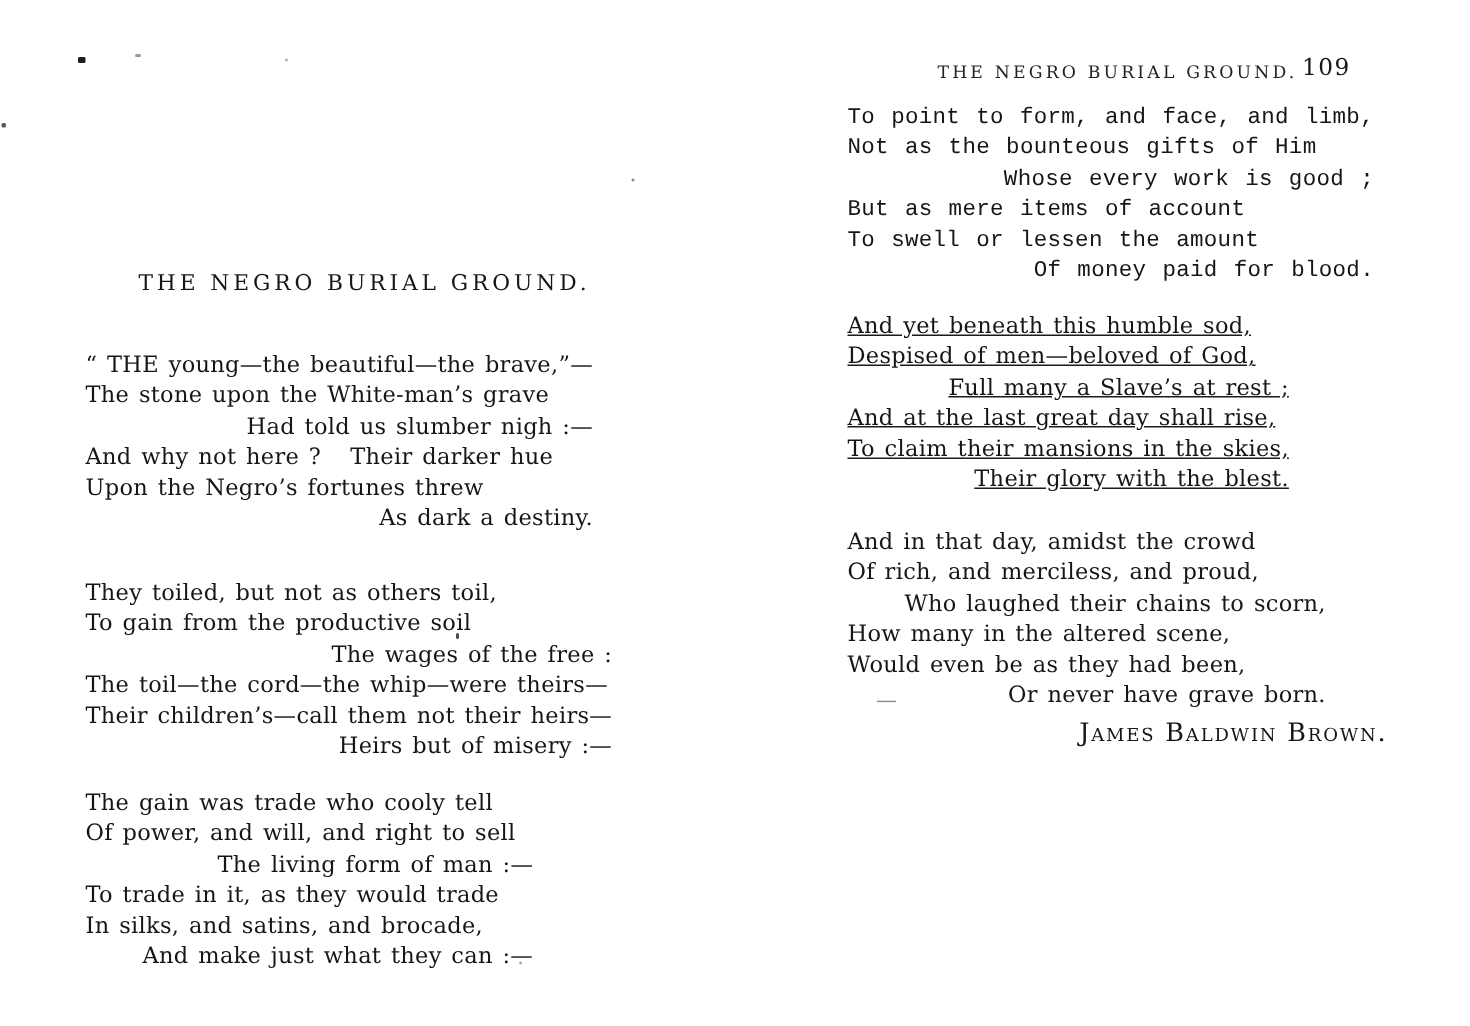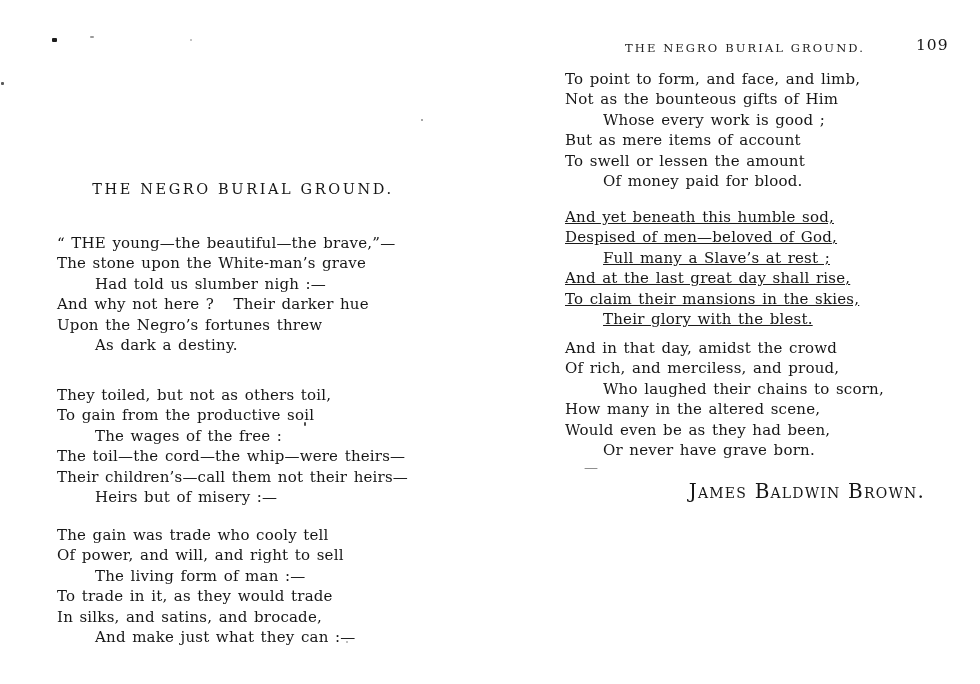--- a/index.html
+++ b/index.html
@@ -38,62 +38,63 @@
     top: 41px;
     width: 320px;
     text-align: center;
     font-size: 11.5px;
     letter-spacing: 2.1px;
     white-space: pre;
     color: #222222;
   }
   .page-number {
     position: absolute;
-    left: 916px;
+    left: 868px;
     top: 36px;
     font-size: 15.5px;
     letter-spacing: 1px;
     color: #161616;
   }
   .stanza {
     position: absolute;
   }
   .stanza .line {
     font-size: 15px;
     line-height: 20.4px;
     white-space: pre;
     word-spacing: 1.5px;
     letter-spacing: 0.2px;
     color: #161616;
   }
   .stanza .line.indent {
     padding-left: 38px;
+    text-align: right;
   }
   .left-s1 { left: 57px; top: 233px; }
   .left-s2 { left: 57px; top: 385px; }
   .left-s3 { left: 57px; top: 525px; }
-  .right-s1 { left: 565px; top: 69px; }
+  .right-s1 { left: 565px; top: 69px; font-family: Liberation Mono, monospace; }
   .right-s2 { left: 565px; top: 207px; text-decoration: underline; }
-  .right-s3 { left: 565px; top: 338px; }
+  .right-s3 { left: 565px; top: 351px; }
   .separator-dash {
     position: absolute;
     left: 584px;
     top: 459px;
     font-size: 14px;
     color: #8c8c8c;
     letter-spacing: 0;
   }
   .attribution {
     position: absolute;
     left: 605px;
     top: 479px;
     width: 320px;
     text-align: right;
     font-variant: small-caps;
-    font-size: 20px;
+    font-size: 17px;
     letter-spacing: 1.2px;
     white-space: pre;
     color: #161616;
   }
   
   .speck {
     position: absolute;
     background: #333;
     border-radius: 1px;
   }

